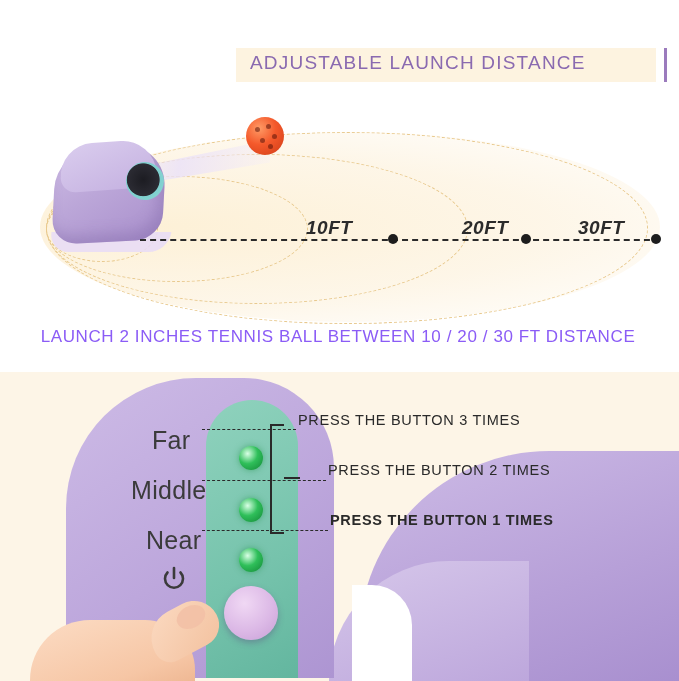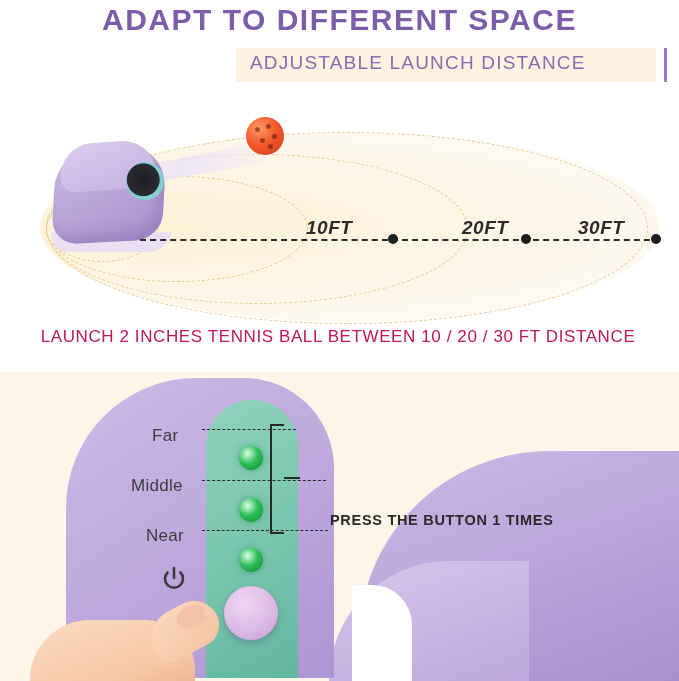--- a/index.html
+++ b/index.html
@@ -209,21 +209,21 @@
   .dist-3 { left: 578px; top: 125px; }
 
   .caption {
     position: absolute;
     left: 0;
     top: 327px;
     width: 676px;
     text-align: center;
     font-size: 17px;
     letter-spacing: 0.6px;
-    color: #be185d;
+    color: #8b5cf6;
     white-space: nowrap;
   }
 
   
   .lower {
     position: absolute;
     left: 0;
     top: 372px;
     width: 679px;
     height: 309px;
@@ -298,21 +298,21 @@
     left: 18px;
     top: 186px;
     width: 54px;
     height: 54px;
     border-radius: 50%;
     background: radial-gradient(circle at 38% 32%, #f0d8f4 0%, #dcb9e6 55%, #c79ed6 100%);
     box-shadow: 0 3px 6px rgba(90,60,120,0.35);
   }
   .mode-label {
     position: absolute;
-    font-size: 17px;
+    font-size: 25px;
     color: #3b3b3b;
     letter-spacing: 0.3px;
     white-space: nowrap;
   }
   .mode-far    { left: 86px;  top: 48px; }
   .mode-middle { left: 65px;  top: 98px; }
   .mode-near   { left: 80px;  top: 148px; }
   .power-icon {
     position: absolute;
     left: 96px;
@@ -399,21 +399,20 @@
     width: 16px;
     height: 0;
     border-top: 2px solid #2a2a2a;
   }
 </style>
 </head>
 <body>
 
 <div class="page">
 
-  <div class="main-title">ADAPT TO DIFFERENT SPACE</div>
 
   <div class="subtitle-wrap">
     <div class="subtitle-bg"></div>
     <div class="subtitle-bar"></div>
     <div class="subtitle-text">ADJUSTABLE LAUNCH DISTANCE</div>
   </div>
 
   <div class="scene">
     <div class="glow glow-1"></div>
     <div class="ring ring-4"></div>
@@ -479,16 +478,18 @@
       <div class="finger-tip"></div>
       <div class="finger-nail"></div>
     </div>
 
     <div class="lead lead-1"></div>
     <div class="lead lead-2"></div>
     <div class="lead lead-3"></div>
     <div class="bracket"></div>
     <div class="bracket-stub"></div>
 
+    <div class="callout c1">PRESS THE BUTTON 3 TIMES</div>
+    <div class="callout c2">PRESS THE BUTTON 2 TIMES</div>
     <div class="callout c3">PRESS THE BUTTON 1 TIMES</div>
   </div>
 
 </div>
 
 </body></html>

